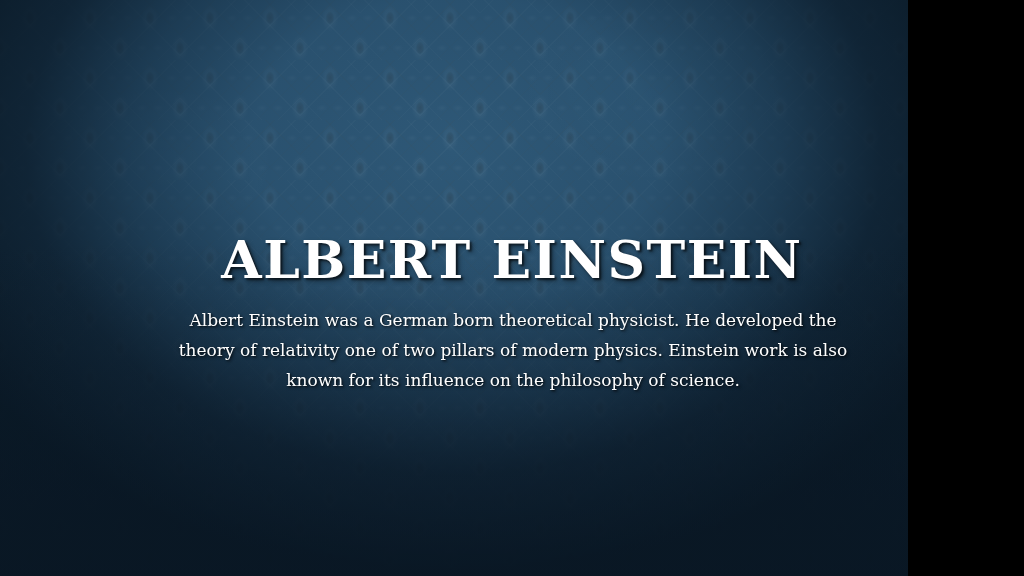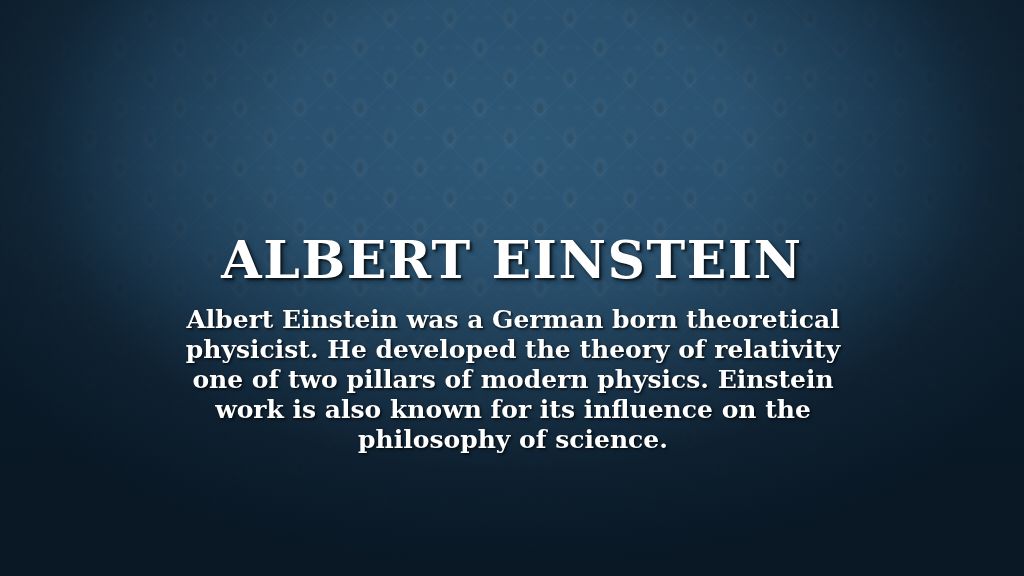--- a/index.html
+++ b/index.html
@@ -3,21 +3,21 @@
 <meta charset="utf-8">
 <style>
   html, body {
     margin: 0;
     padding: 0;
     background: #000;
   }
 
   .slide {
     position: relative;
-    width: 1024px;
+    width: 908px;
     height: 576px;
     overflow: hidden;
     background-color: #d946ef;
     font-family: "Liberation Serif", "DejaVu Serif", serif;
   }
 
   
   .bg-pattern {
     position: absolute;
     inset: 0;
@@ -105,22 +105,22 @@
     white-space: nowrap;
   }
 
   .body-text {
     position: absolute;
     top: 305px;
     left: 168px;
     width: 690px;
     text-align: center;
     font-family: "DejaVu Serif", "Liberation Serif", serif;
-    font-weight: bold;
-    font-size: 25px;
+    font-weight: normal;
+    font-size: 17px;
     line-height: 30px;
     color: #ffffff;
     text-shadow:
       1px 1px 2px rgba(0,0,0,0.60),
       2px 2px 3px rgba(0,0,0,0.35);
   }
 </style>
 </head>
 <body>
 

